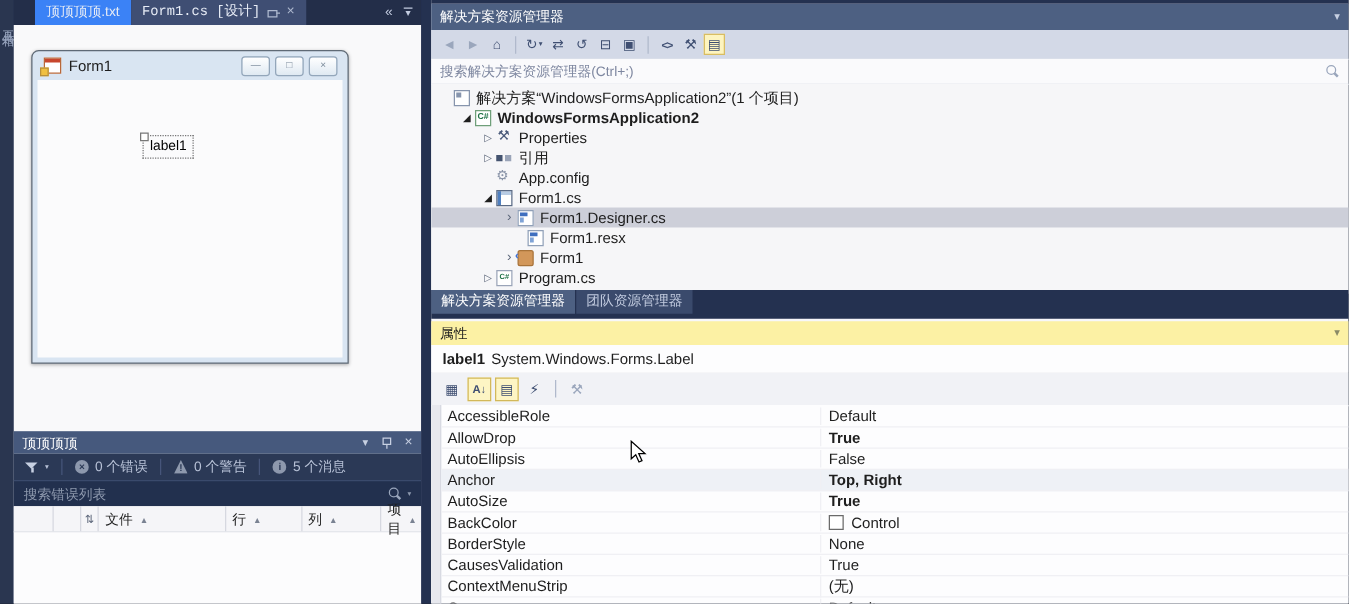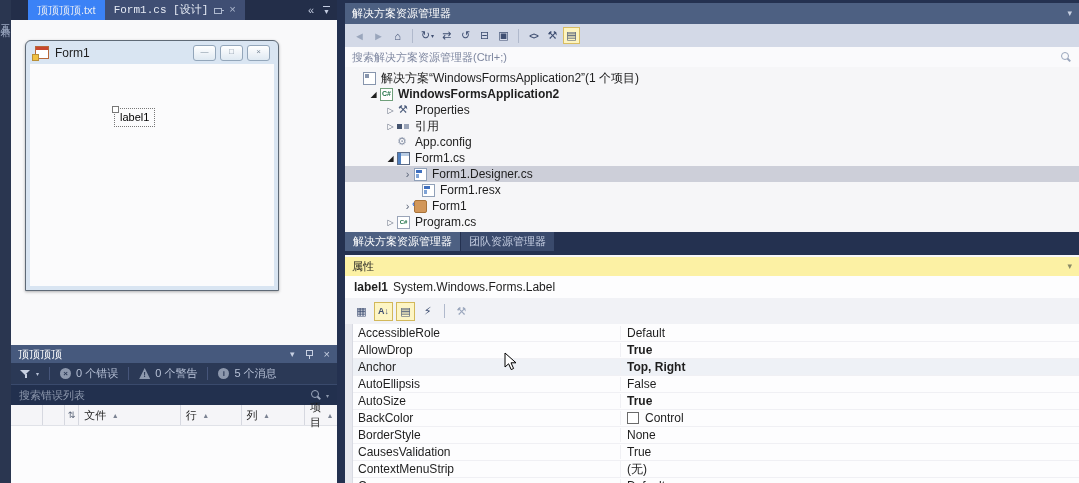--- a/index.html
+++ b/index.html
@@ -115,21 +115,21 @@
                 padding:0 9px;gap:5px;font-size:12px;color:#1e1e1e;}
   .props-toolbar{position:absolute;left:0;top:298px;right:0;height:26px;background:#f1f2f6;border-bottom:1px solid #d8dce6;
                  display:flex;align-items:center;padding:0 7px;gap:3px;}
   .pbi{min-width:19px;height:19px;display:flex;align-items:center;justify-content:center;color:#3f4f72;font-size:11px;box-sizing:border-box;}
   .pbi.boxed{background:#fdf5c4;border:1px solid #d2b85a;}
   .pbi.gray{color:#9aa6bc;}
   .pbi.sort{font-size:9px;font-weight:bold;}
   .props-grid{position:absolute;left:0;top:324px;right:0;bottom:0;background:#fdfdfe;overflow:hidden;}
   .gutter{position:absolute;left:0;top:0;bottom:0;width:7px;background:#e7e8ee;border-right:1px solid #d8dae2;}
   .prows{position:absolute;left:8px;top:1px;right:0;}
-  .prow{height:16px;display:flex;align-items:center;border-bottom:1px solid #f0f0f4;font-size:12px;color:#1e1e1e;}
+  .prow{height:16px;display:flex;align-items:center;border-bottom:1px solid #f0f0f4;font-size:12px;color:#1e1e1e;gap:36px;}
   .prow.hover{background:#eef1f6;}
   .pname{width:262px;padding-left:5px;flex:none;}
   .pval{flex:1;padding-left:6px;border-left:1px solid #f0f0f4;display:flex;align-items:center;}
   .pval.b{font-weight:bold;}
   .swatch{display:inline-block;width:10px;height:10px;border:1px solid #6a6a6a;background:#fff;margin-right:6px;flex:none;}
   .cursor-svg{position:absolute;left:504px;top:352px;z-index:20;}
 </style>
 </head>
 <body>
 
@@ -331,27 +331,27 @@
       <div class="gutter"></div>
       <div class="prows" id="prop-rows">
           <div class="prow">
             <span class="pname">AccessibleRole</span>
             <span class="pval">Default</span>
           </div>
           <div class="prow">
             <span class="pname">AllowDrop</span>
             <span class="pval b">True</span>
           </div>
+          <div class="prow">
+            <span class="pname">AutoEllipsis</span>
+            <span class="pval">False</span>
+          </div>
           <div class="prow hover">
             <span class="pname">Anchor</span>
             <span class="pval b">Top, Right</span>
-          </div>
-          <div class="prow">
-            <span class="pname">AutoEllipsis</span>
-            <span class="pval">False</span>
           </div>
           <div class="prow">
             <span class="pname">AutoSize</span>
             <span class="pval b">True</span>
           </div>
           <div class="prow">
             <span class="pname">BackColor</span>
             <span class="pval"><span class="swatch"></span>Control</span>
           </div>
           <div class="prow">

